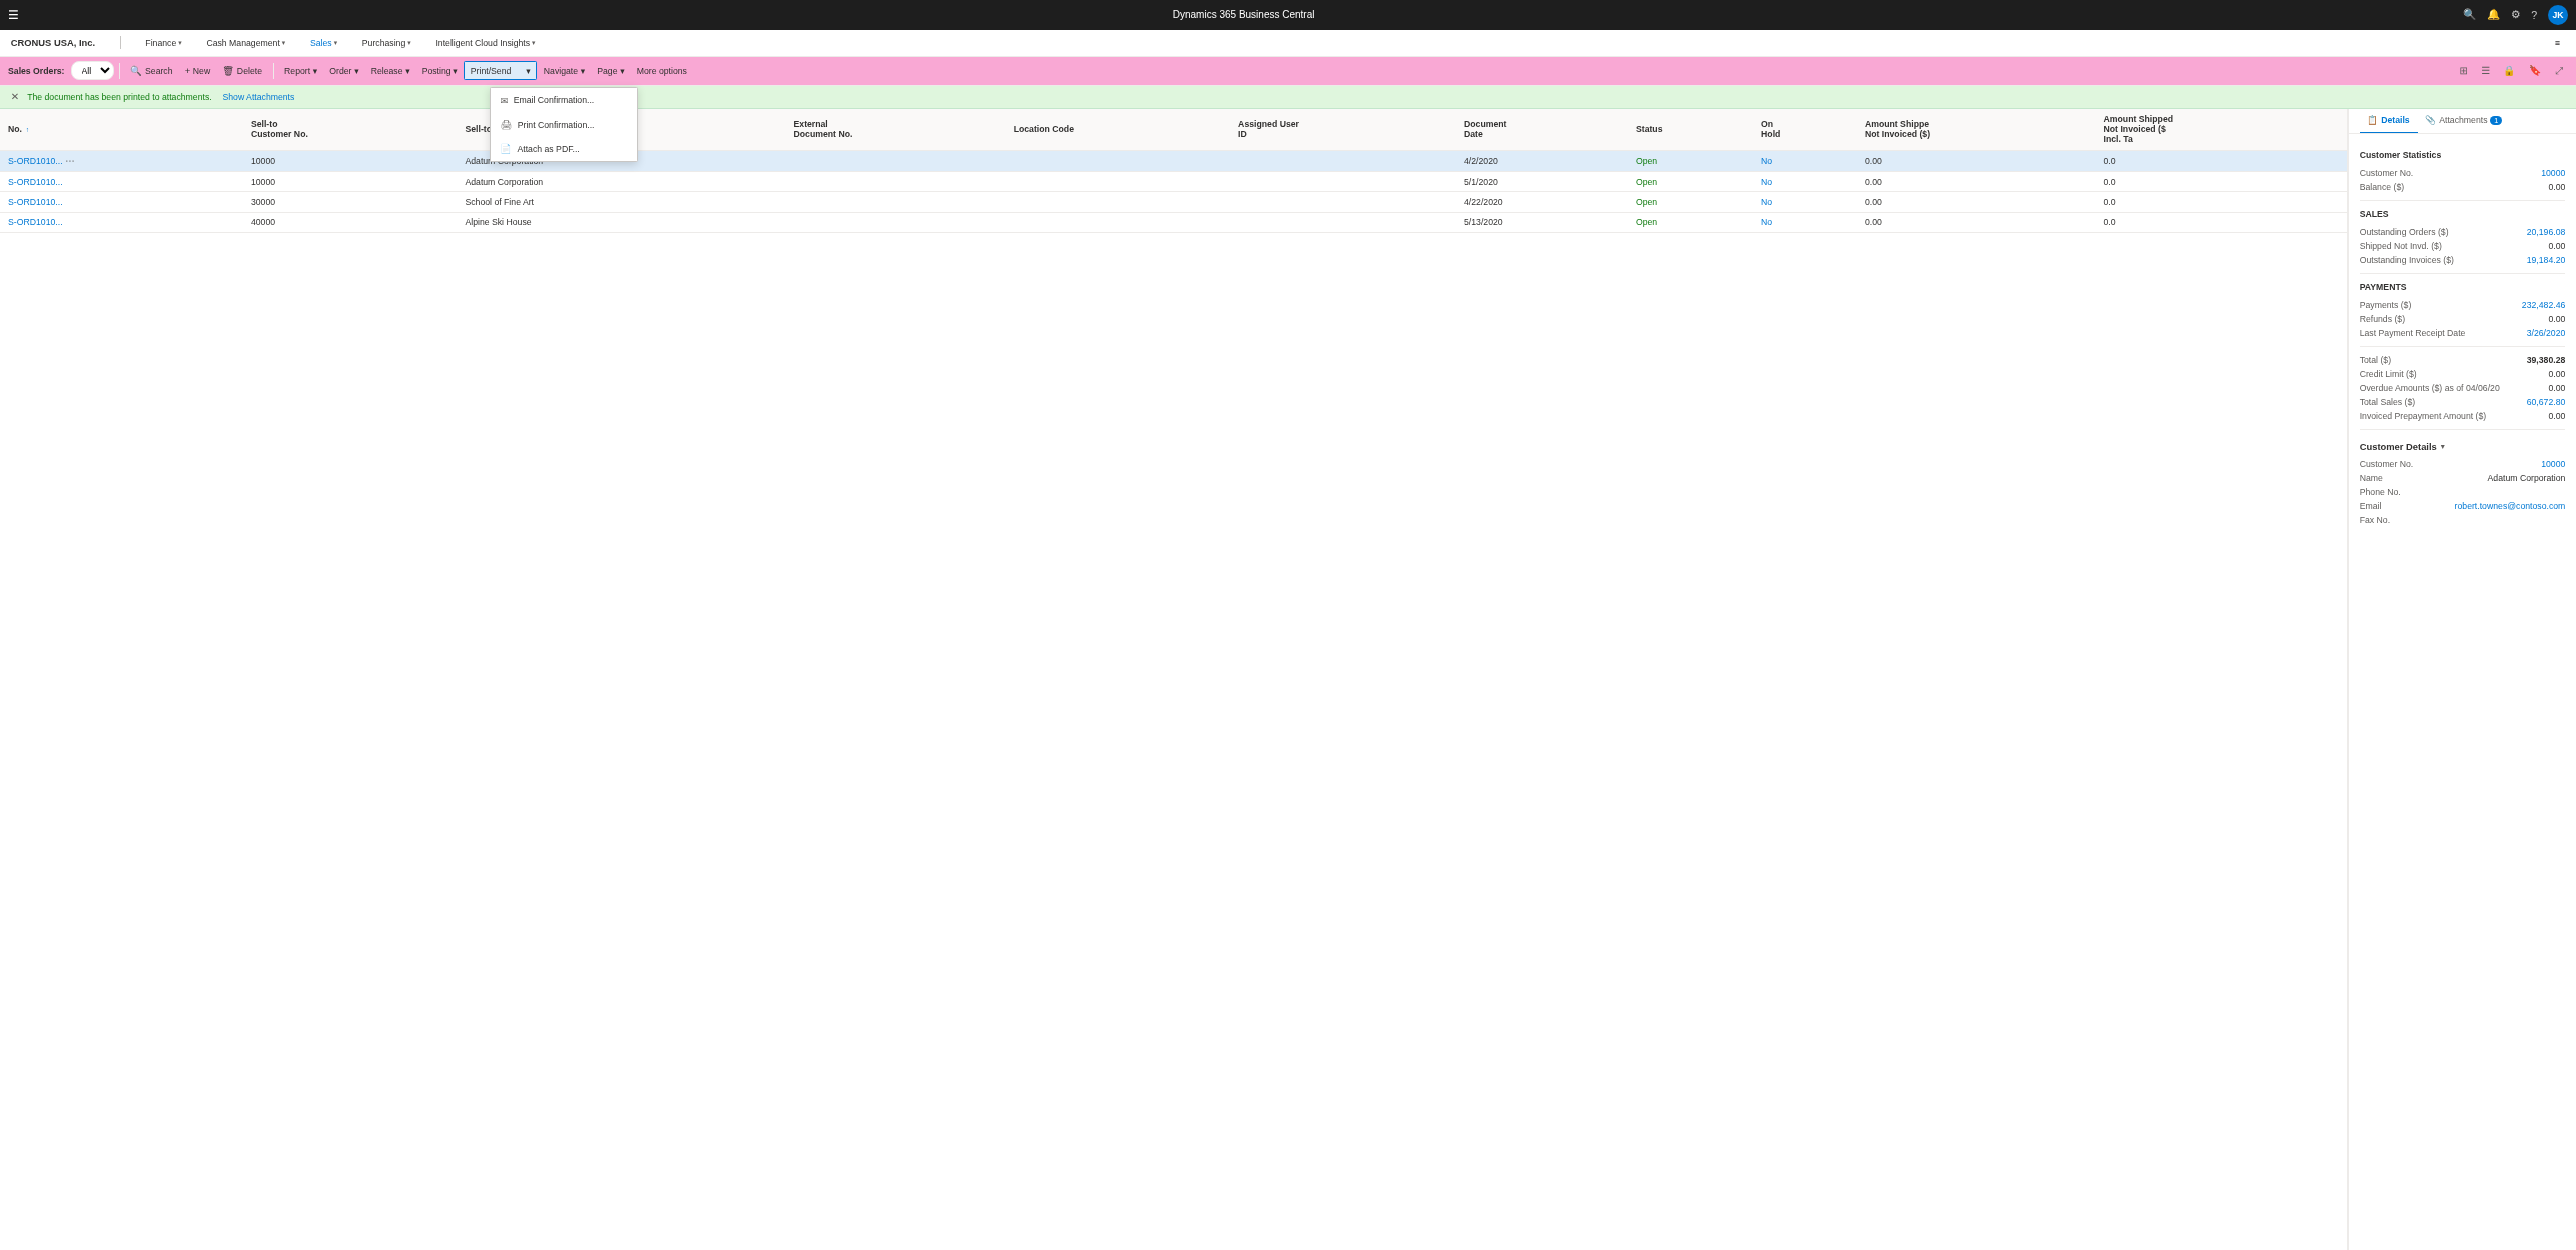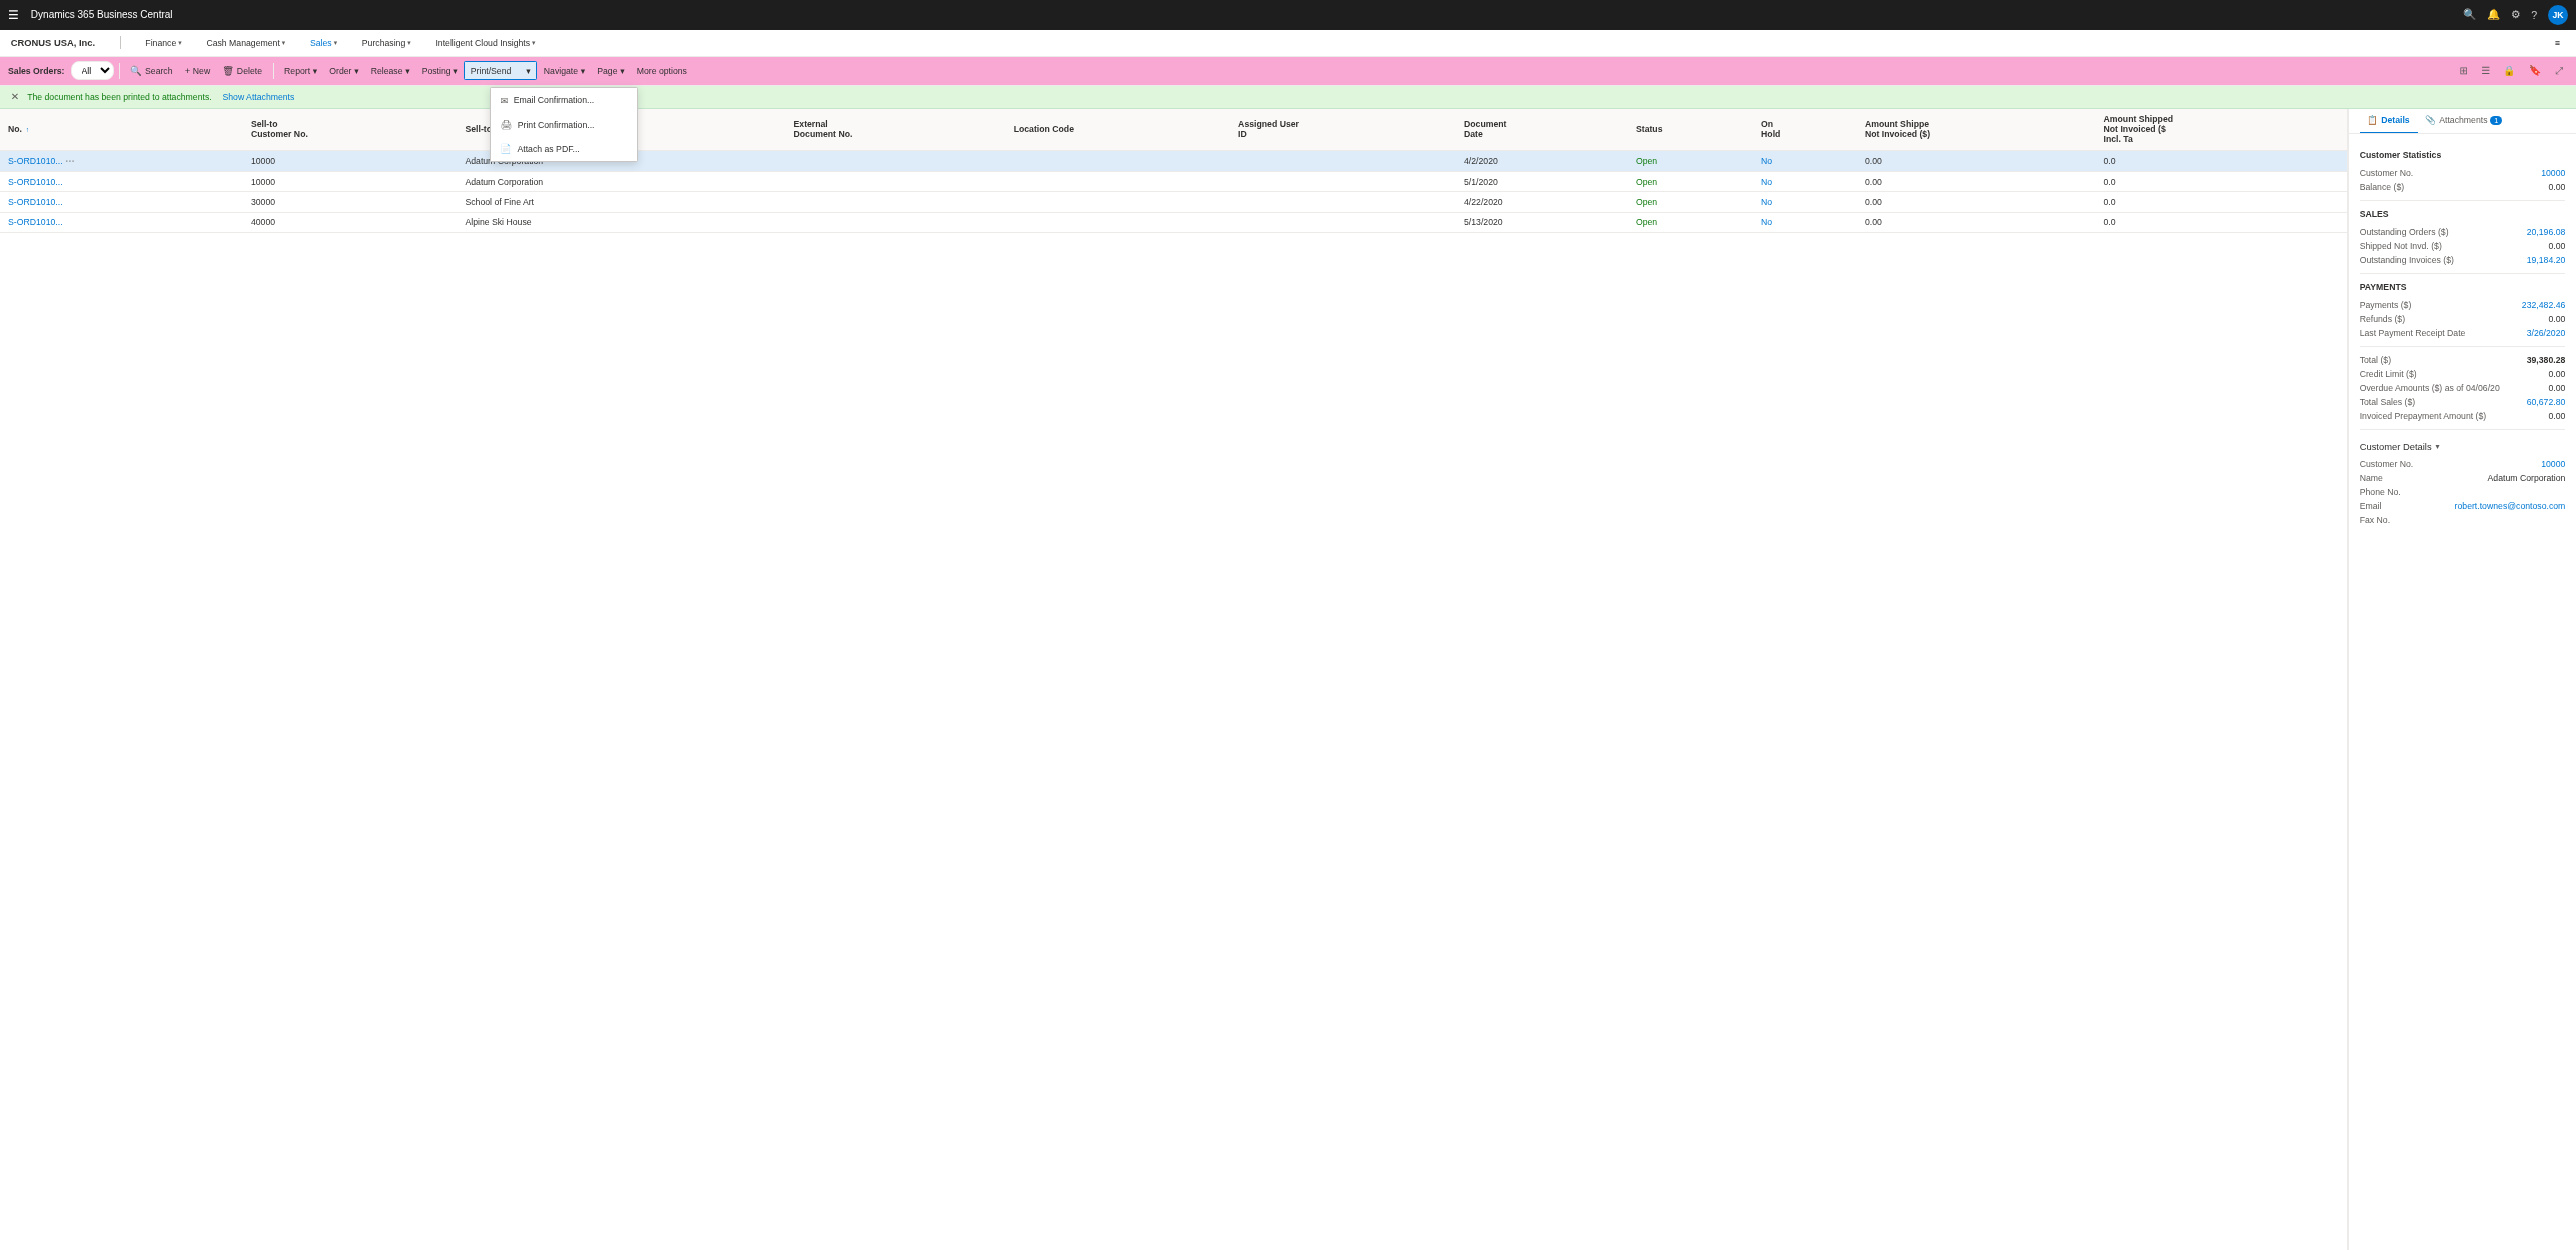--- a/index.html
+++ b/index.html
@@ -9,21 +9,21 @@
     .top-bar {
       display: flex;
       align-items: center;
       background: #1e1e1e;
       color: #fff;
       height: 29.5px;
       padding: 0 8px;
       gap: 6.7px;
     }
     .top-bar .hamburger { font-size: 12px; cursor: pointer; margin-right: 5.4px; }
-    .top-bar .app-title { font-size: 10px; font-weight: 400; color: #fff; flex: 1; }
+    .top-bar .app-title { font-size: 10px; font-weight: 400; color: #fff; flex: 1; text-align: center; }
     .top-bar-icons { display: flex; gap: 10.7px; align-items: center; }
     .top-bar-icons span { font-size: 10.7px; cursor: pointer; color: #ccc; }
     .user-avatar {
       width: 20px; height: 20px; border-radius: 50%;
       background: #0078d4; color: #fff;
       display: flex; align-items: center; justify-content: center;
       font-size: 8.7px; font-weight: 600; cursor: pointer;
     }
 
     
@@ -164,21 +164,21 @@
     }
     .detail-row .label { color: #605e5c; flex: 1; }
     .detail-row .value { color: #323130; text-align: right; font-weight: 400; }
     .detail-row .value.link { color: #0078d4; }
     .detail-row .value.bold { font-weight: 600; }
     .detail-divider { border: none; border-top: 0.7px solid #edebe9; margin: 8px 0; }
     .section-header {
       display: flex; align-items: center; gap: 4px;
       margin-top: 10.7px; margin-bottom: 6.7px;
     }
-    .section-header .title { font-size: 9.4px; font-weight: 400; color: #323130; }
+    .section-header .title { font-size: 9.4px; font-weight: 700; color: #323130; }
     .section-header .chevron { font-size: 8px; color: #605e5c; cursor: pointer; }
 
     
     .dropdown-overlay {
       position: fixed;
       top: 0; left: 0; right: 0; bottom: 0;
       z-index: 100;
       pointer-events: none;
     }
     .dropdown-menu {

